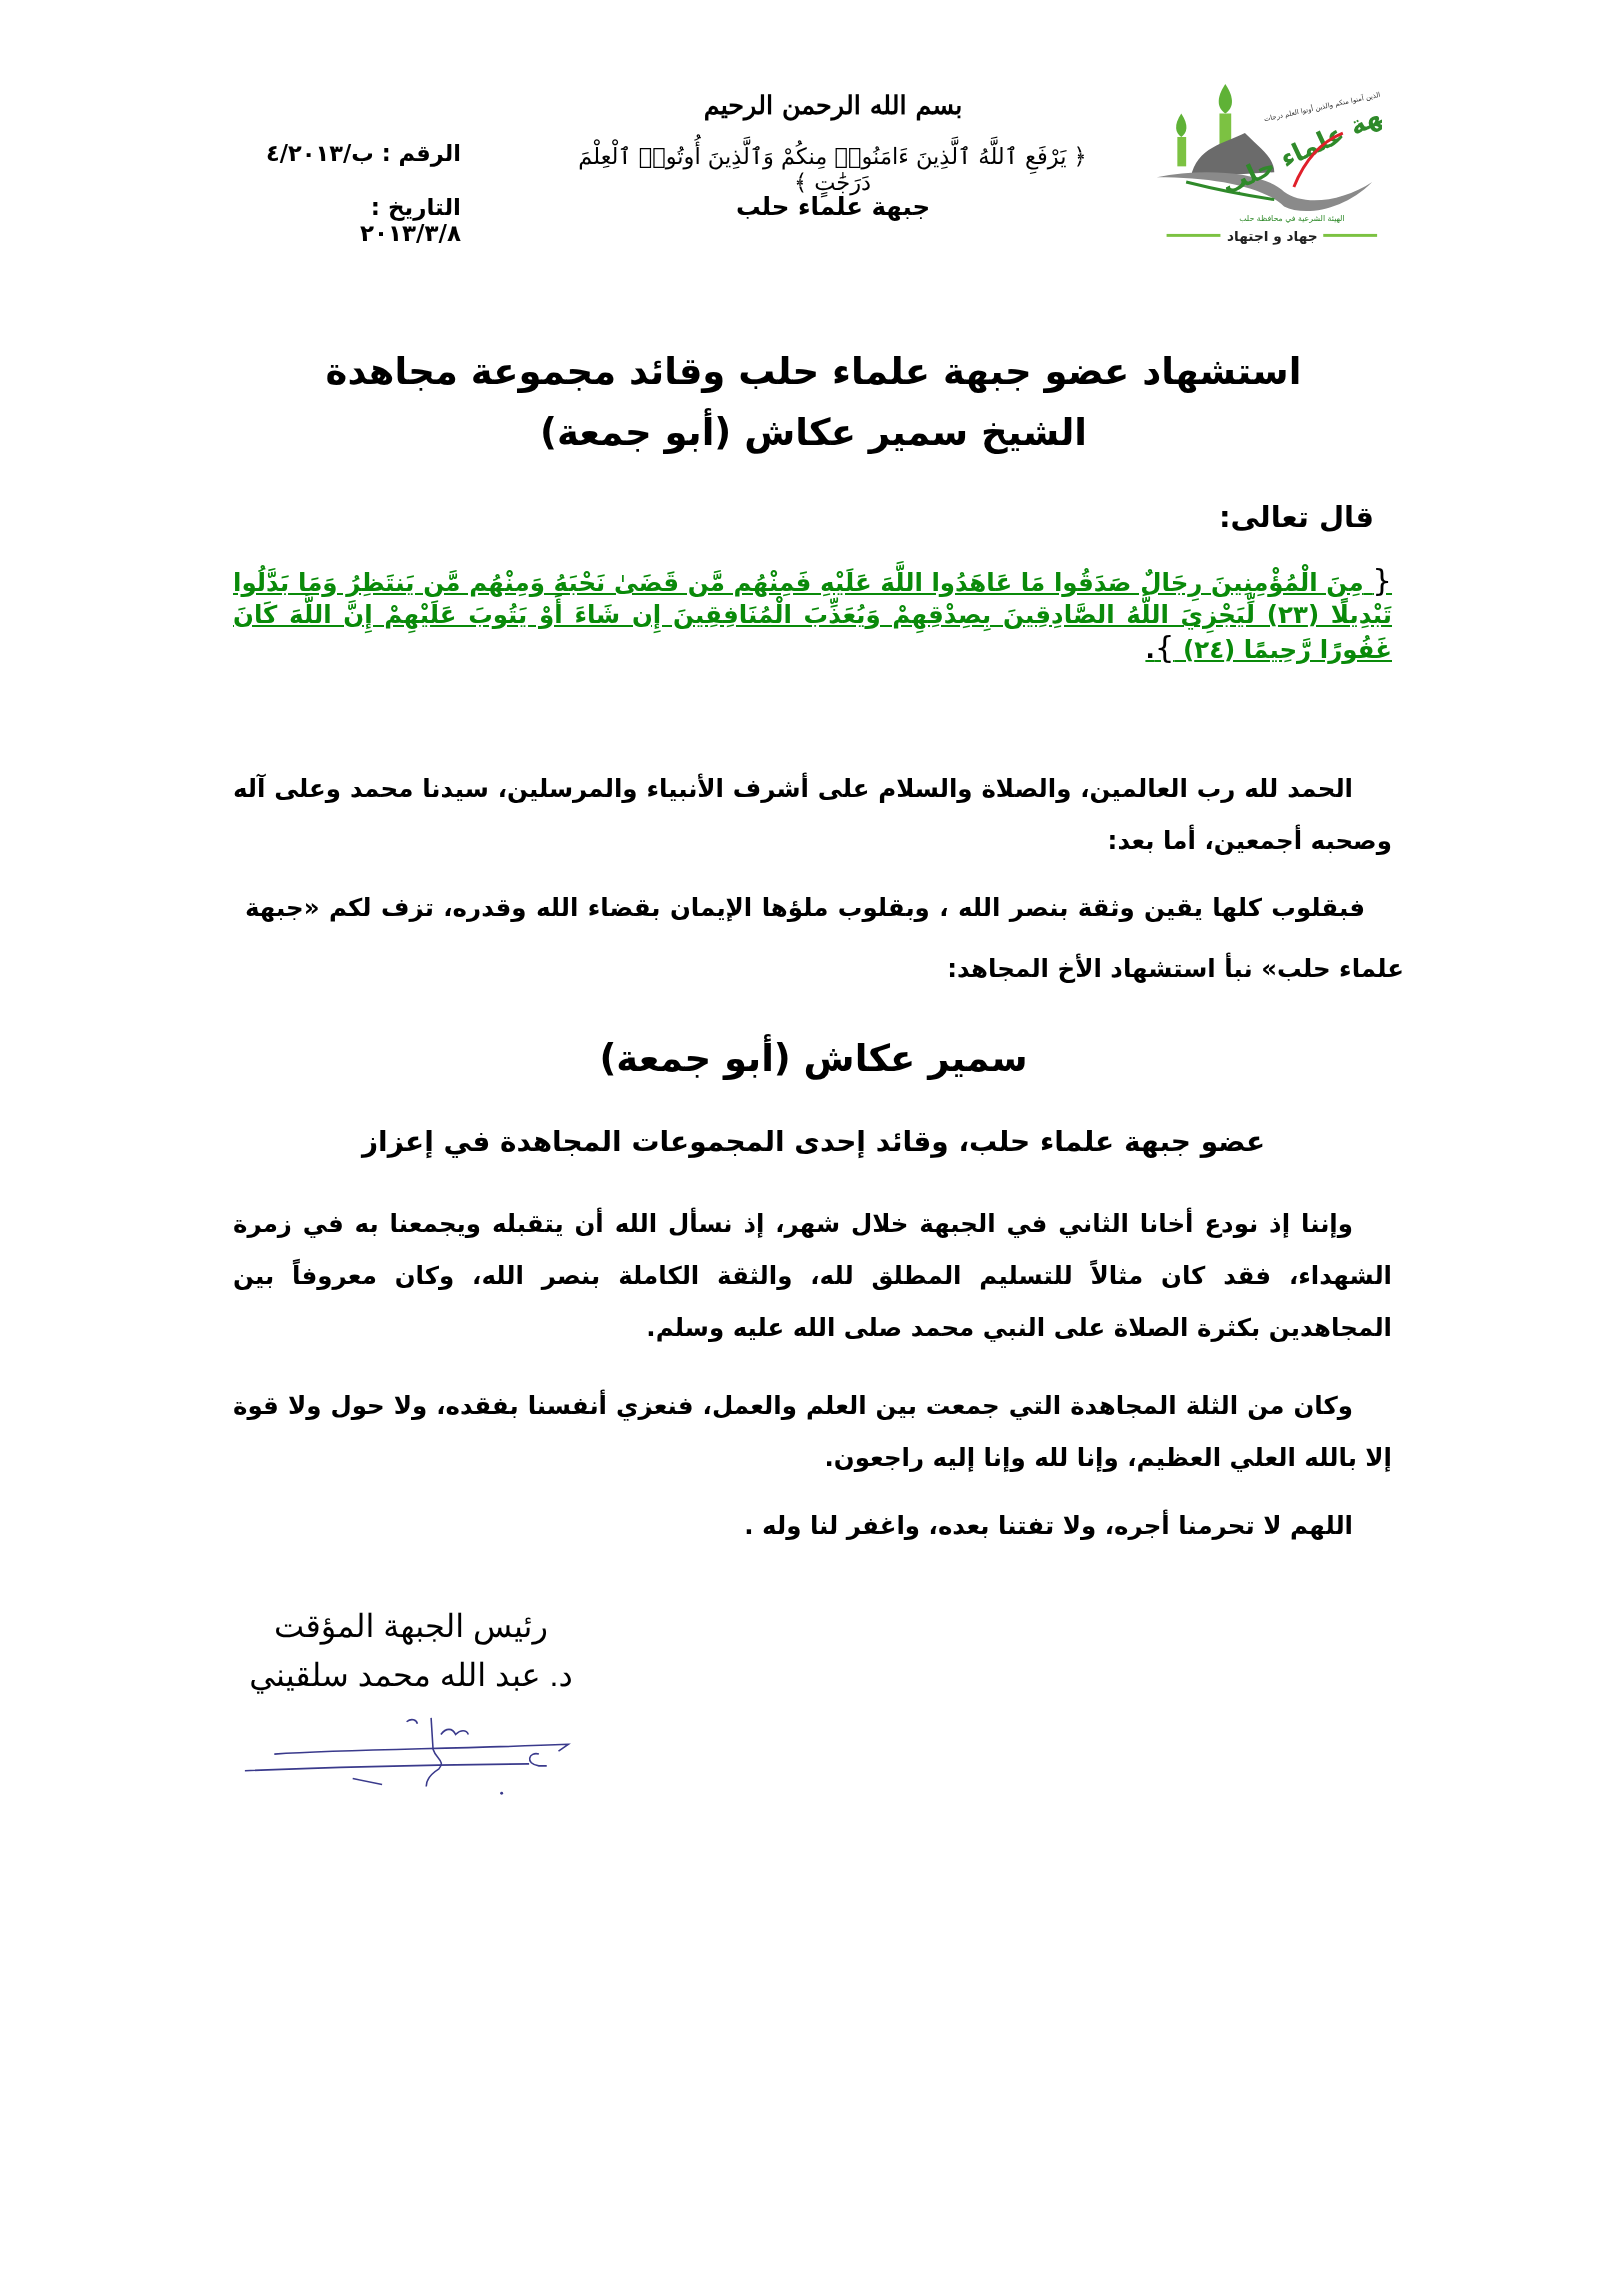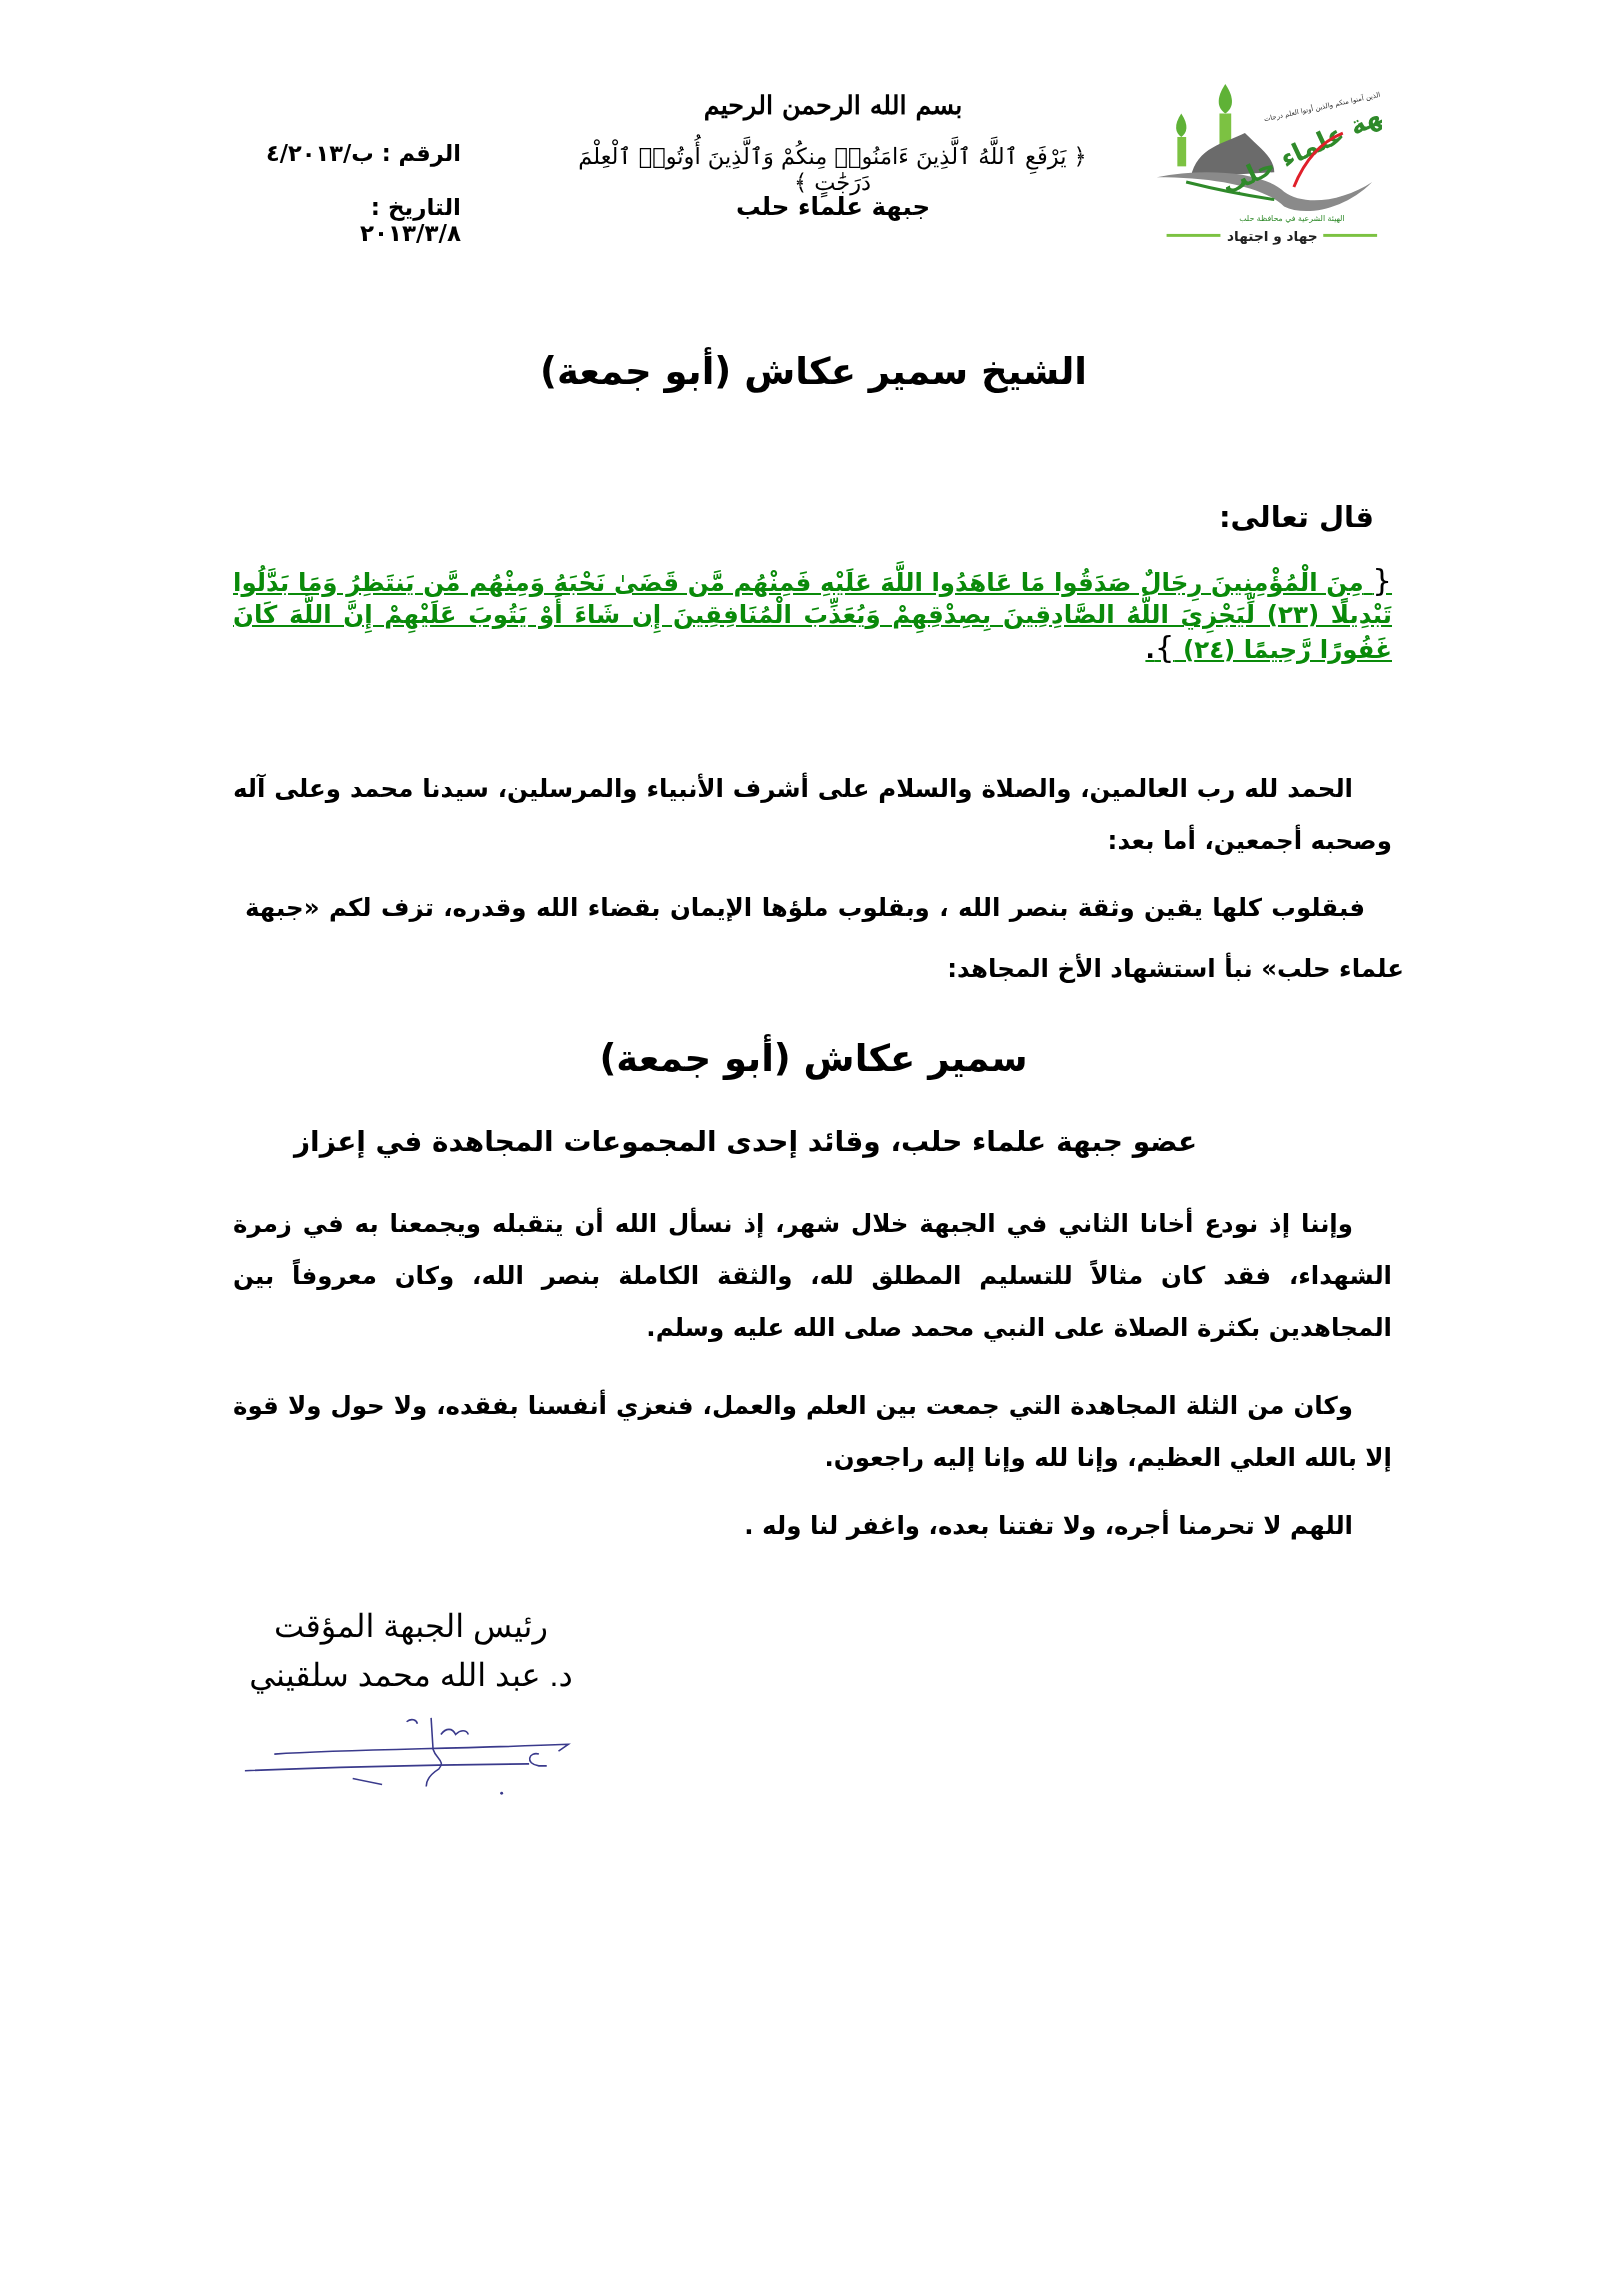--- a/index.html
+++ b/index.html
@@ -27,21 +27,21 @@
   .verse .end { color: #000; }
 
   .para { left: 233px; width: 1159px; font-size: 24.5px; font-weight: bold; line-height: 52px; text-align: justify; text-align-last: right; text-indent: 39px; }
   .p1 { top: 763px; }
   .p2 { top: 877px; line-height: 61px; margin-left: 12px; }
   .p3 { top: 1198px; }
   .p4 { top: 1380px; }
   .p5 { top: 1500px; }
 
   .name { left: 294px; width: 1039px; top: 1037px; text-align: center; font-size: 37px; font-weight: bold; }
-  .subtitle { left: 294px; width: 1039px; top: 1125px; text-align: left; font-size: 28px; font-weight: bold; }
+  .subtitle { left: 294px; width: 1039px; top: 1125px; text-align: center; font-size: 28px; font-weight: bold; }
 
   .sig-title { left: 225px; width: 372px; top: 1607px; text-align: center; font-size: 32px; font-family: "Liberation Sans", sans-serif; }
   .sig-name { left: 225px; width: 372px; top: 1656px; text-align: center; font-size: 32px; font-family: "Liberation Sans", sans-serif; }
   .signature { left: 235px; top: 1710px; width: 353px; height: 98px; }
 </style>
 </head>
 <body>
 
 <div class="abs rtl bismillah">بسم الله الرحمن الرحيم</div>
 <div class="abs rtl header-verse">﴿ يَرْفَعِ ٱللَّهُ ٱلَّذِينَ ءَامَنُوا۟ مِنكُمْ وَٱلَّذِينَ أُوتُوا۟ ٱلْعِلْمَ دَرَجَٰتٍ ﴾</div>
@@ -75,20 +75,21 @@
 
     <text x="148" y="150" font-size="8" fill="#2f8a2a" text-anchor="middle" font-family="DejaVu Sans, sans-serif">الهيئة الشرعية في محافظة حلب</text>
 
     <rect x="20" y="163" width="55" height="3" fill="#7cc242"></rect>
     <rect x="180" y="163" width="55" height="3" fill="#7cc242"></rect>
     <text x="128" y="170" font-size="14" font-weight="bold" fill="#222" text-anchor="middle" font-family="DejaVu Sans, sans-serif">جهاد و اجتهاد</text>
   </svg>
 </div>
 
 <div class="abs rtl title">
+  <div>استشهاد عضو جبهة علماء حلب وقائد مجموعة مجاهدة</div>
   <div>الشيخ سمير عكاش (أبو جمعة)</div>
 </div>
 
 <div class="abs rtl intro">قال تعالى:</div>
 
 <div class="abs rtl verse">
   <span class="brace">{</span>
   <span>مِنَ الْمُؤْمِنِينَ رِجَالٌ صَدَقُوا مَا عَاهَدُوا اللَّهَ عَلَيْهِ فَمِنْهُم مَّن قَضَىٰ نَحْبَهُ وَمِنْهُم مَّن يَنتَظِرُ وَمَا بَدَّلُوا تَبْدِيلًا (٢٣) لِّيَجْزِيَ اللَّهُ الصَّادِقِينَ بِصِدْقِهِمْ وَيُعَذِّبَ الْمُنَافِقِينَ إِن شَاءَ أَوْ يَتُوبَ عَلَيْهِمْ إِنَّ اللَّهَ كَانَ غَفُورًا رَّحِيمًا (٢٤)</span>
   <span class="brace">}</span><span class="end">.</span>
 </div>

